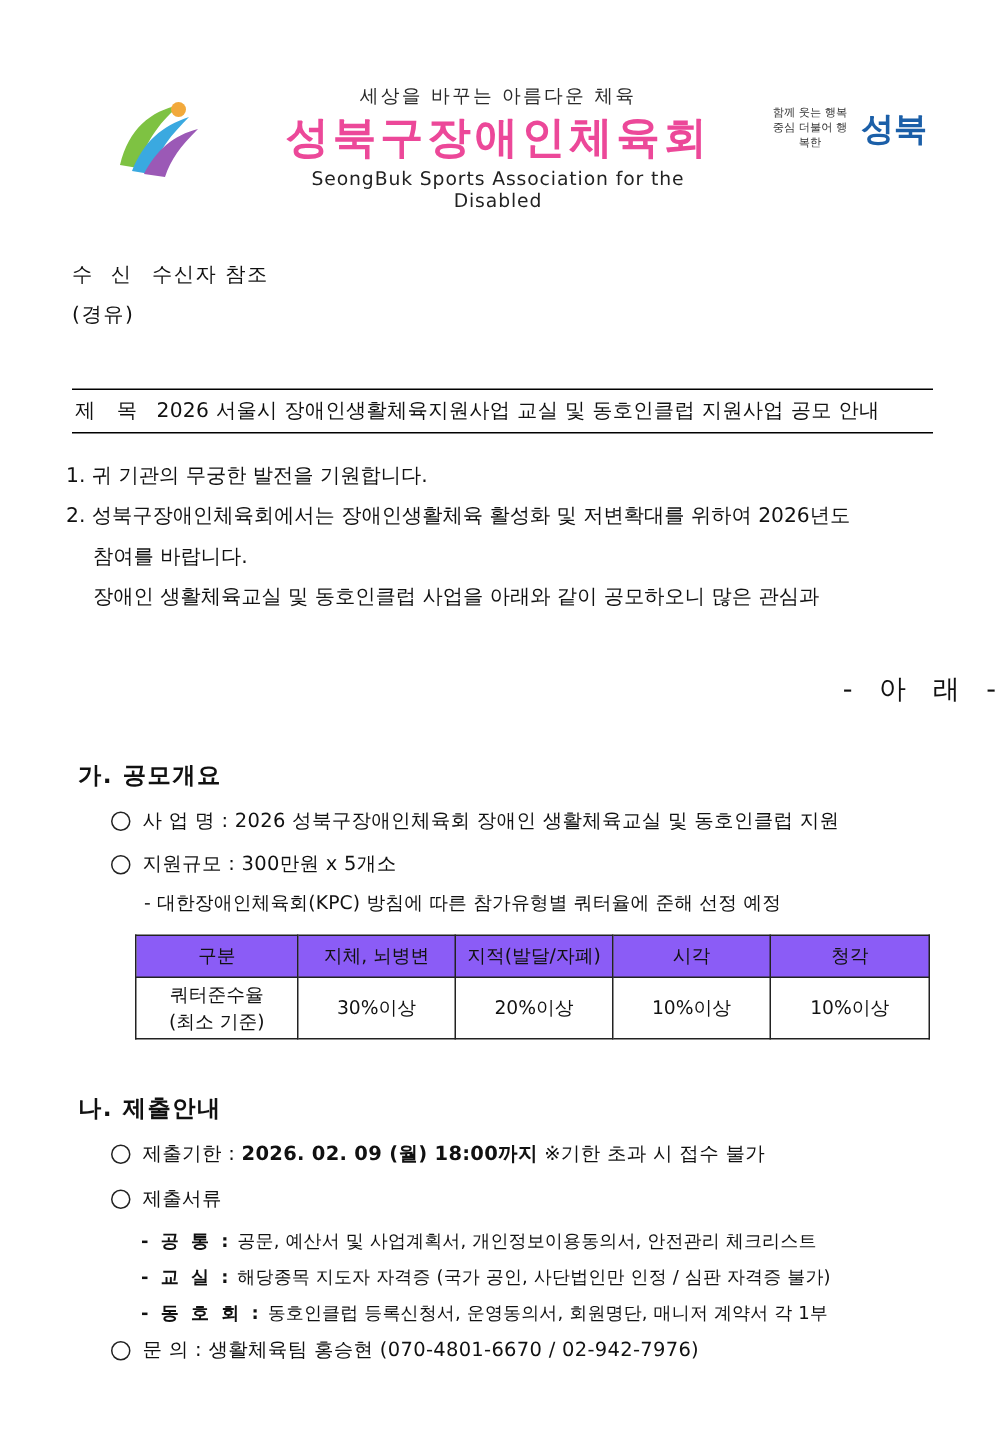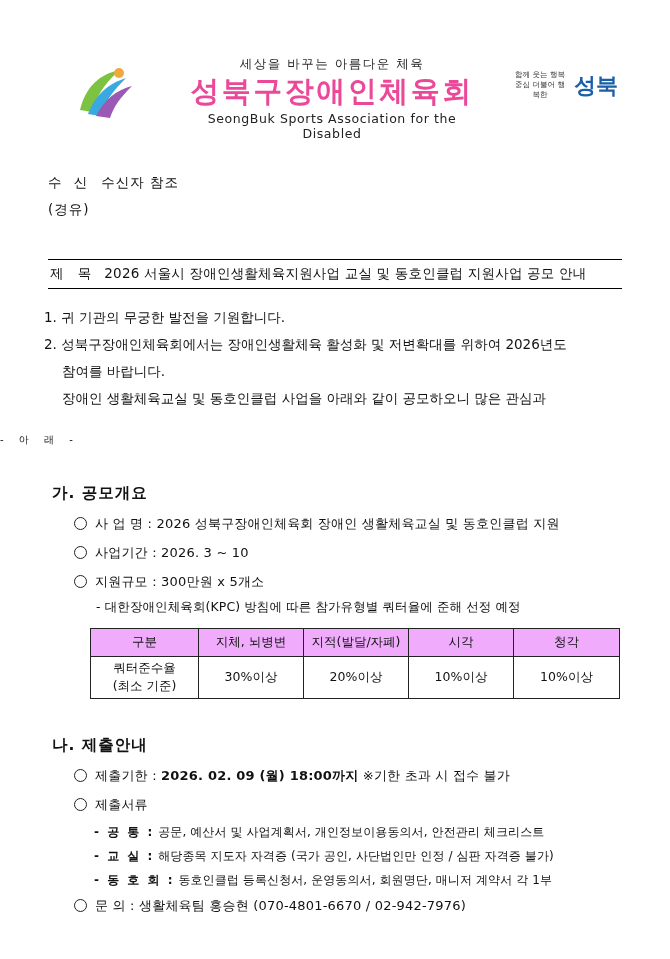--- a/index.html
+++ b/index.html
@@ -135,24 +135,24 @@
   }
   .body-item {
     margin-bottom: 2px;
     text-indent: 0;
   }
   .body-cont {
     margin-left: 18px;
   }
 
   .arae {
-    text-align: left;
-    font-size: 10px;
+    text-align: right;
+    font-size: 18px;
     letter-spacing: 6px;
-    margin-top: 22px;
+    margin-top: 36px;
   }
 
   
   .section {
     margin-left: 52px;
     width: 580px;
   }
   .section-title {
     font-size: 15.5px;
     font-weight: bold;
@@ -207,21 +207,21 @@
     table-layout: fixed;
   }
   table.quota th, table.quota td {
     border: 1px solid #222;
     text-align: center;
     padding: 4px 2px;
     font-weight: normal;
     height: 19px;
   }
   table.quota thead th {
-    background: #f0abfc;
+    background: #8b5cf6;
   }
   table.quota td.label {
     line-height: 1.45;
     padding: 2px;
   }
   .col-1 { width: 108px; }
   .col-2 { width: 105px; }
   .col-3 { width: 105px; }
   .col-4 { width: 105px; }
   .col-5 { width: 106px; }
@@ -275,24 +275,20 @@
 
   <div class="arae">- 아    래 -</div>
 
   <div class="section-gap"></div>
   <div class="section">
     <div class="section-title">가. 공모개요</div>
 
     <div class="bullet-row">
       <span class="bullet-circle"></span>
       <span class="bullet-text">사 업 명 : 2026 성북구장애인체육회 장애인 생활체육교실 및 동호인클럽 지원</span>
-    </div>
-    <div class="bullet-row">
-      <span class="bullet-circle"></span>
-      <span class="bullet-text">사업기간 : 2026. 3 ~ 10</span>
     </div>
     <div class="bullet-row">
       <span class="bullet-circle"></span>
       <span class="bullet-text">지원규모 : 300만원 x 5개소</span>
     </div>
 
     <div class="dash-row">- 대한장애인체육회(KPC) 방침에 따른 참가유형별 쿼터율에 준해 선정 예정</div>
 
     <table class="quota">
       <colgroup>

